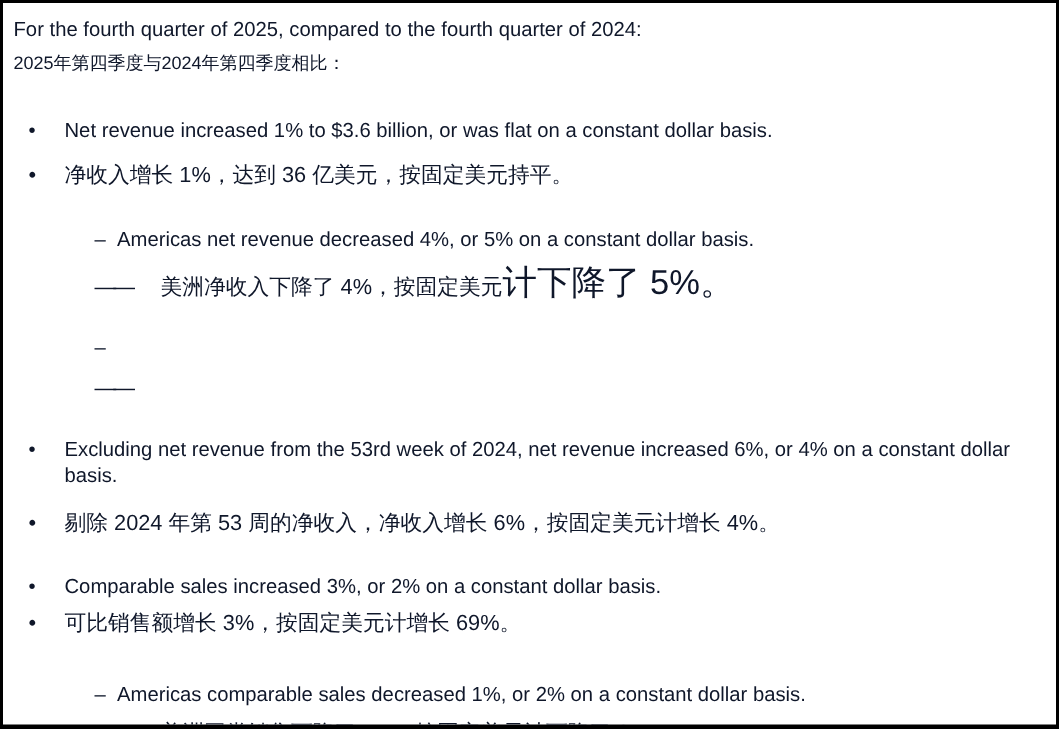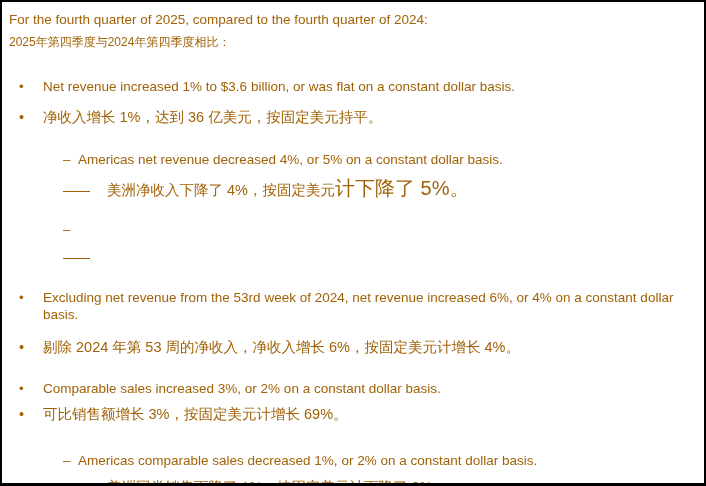--- a/index.html
+++ b/index.html
@@ -9,40 +9,40 @@
   }
   .page {
     position: relative;
     width: 706px;
     height: 486px;
     box-sizing: border-box;
     background: #ffffff;
     border: 2px solid #000000;
     border-bottom-width: 3px;
     font-family: "Liberation Sans", sans-serif;
-    color: #a16207;
+    color: #0f172a;
     overflow: hidden;
     padding: 9px 6px 0 6px;
   }
   .line {
     display: flex;
     align-items: baseline;
   }
   .marker {
     flex: 0 0 auto;
     white-space: pre;
   }
   .text {
     flex: 1 1 auto;
   }
   
   .en  { font-size: 13.5px; line-height: 17px; }
   .cn  { font-size: 14.5px; line-height: 19px; }
   .cn-heading { font-size: 12px; line-height: 21px; }
-  .cn-large { font-size: 20px; }
+  .cn-large { font-size: 23px; }
   
   .lvl-heading { padding-left: 1px; }
   .lvl-bullet  { padding-left: 11px; }
   .lvl-bullet .marker { width: 24px; }
   .lvl-dash    { padding-left: 55px; }
   .lvl-dash .marker { width: 15px; }
   .lvl-ddash   { padding-left: 55px; }
   .lvl-ddash .marker { width: 44px; letter-spacing: -2px; }
 </style>
 </head>

